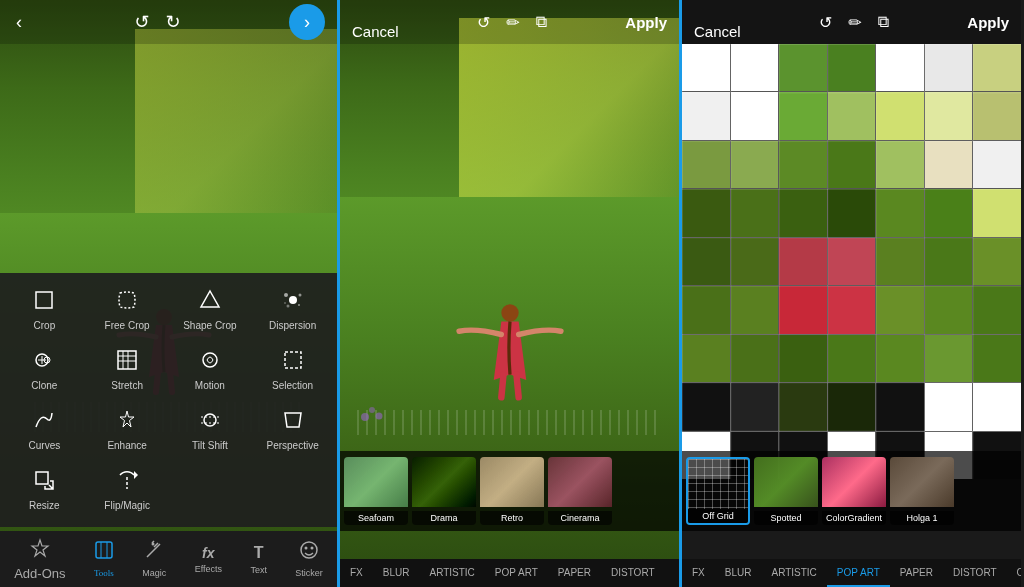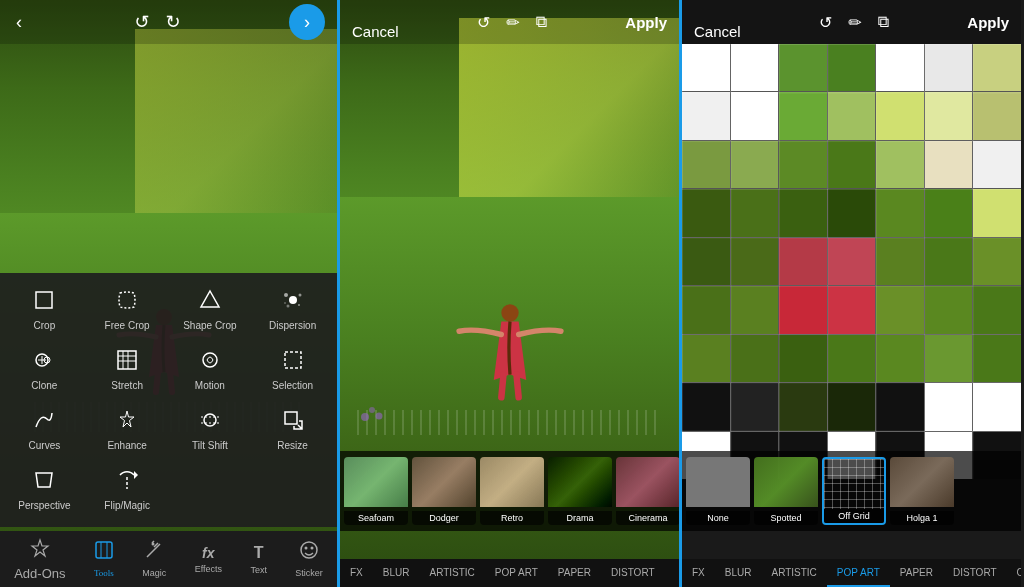--- a/index.html
+++ b/index.html
@@ -451,33 +451,33 @@
             <line x1="2" y1="8" x2="20" y2="8" stroke="white" stroke-width="1" stroke-dasharray="2 2"></line>
             <line x1="2" y1="14" x2="20" y2="14" stroke="white" stroke-width="1" stroke-dasharray="2 2"></line>
           </svg>
         </div>
         <span class="tool-label">Tilt Shift</span>
       </div>
 
       <div class="tool-item">
         <div class="tool-icon">
           <svg width="22" height="22" viewBox="0 0 22 22" fill="none">
+            <path d="M5 18 L3 4 L19 4 L17 18 Z" stroke="white" stroke-width="1.5" fill="none"></path>
+          </svg>
+        </div>
+        <span class="tool-label">Perspective</span>
+      </div>
+      <div class="tool-item">
+        <div class="tool-icon">
+          <svg width="22" height="22" viewBox="0 0 22 22" fill="none">
             <rect x="3" y="3" width="12" height="12" stroke="white" stroke-width="1.5" fill="none"></rect>
             <path d="M16 16 L20 20 M17 12 L20 12 L20 20 L12 20 L12 17" stroke="white" stroke-width="1.5" fill="none"></path>
           </svg>
         </div>
         <span class="tool-label">Resize</span>
-      </div>
-      <div class="tool-item">
-        <div class="tool-icon">
-          <svg width="22" height="22" viewBox="0 0 22 22" fill="none">
-            <path d="M5 18 L3 4 L19 4 L17 18 Z" stroke="white" stroke-width="1.5" fill="none"></path>
-          </svg>
-        </div>
-        <span class="tool-label">Perspective</span>
       </div>
       <div class="tool-item">
         <div class="tool-icon">
           <svg width="22" height="22" viewBox="0 0 22 22" fill="none">
             <path d="M4 6 A9 9 0 0 1 18 6" stroke="white" stroke-width="1.5" fill="none"></path>
             <polygon points="18,2 18,10 22,6" fill="white"></polygon>
             <line x1="11" y1="8" x2="11" y2="20" stroke="white" stroke-width="1.5" stroke-dasharray="3 2"></line>
           </svg>
         </div>
         <span class="tool-label">Flip/Magic</span>
@@ -572,31 +572,27 @@
       <span style="color:white;font-size:16px;">⧉</span>
     </div>
     <button class="apply-btn">Apply</button>
   </div>
 
   <div class="filter-strip">
     <div class="filter-thumb filter-thumb-seafoam">
       <div class="filter-thumb-inner" style="background:linear-gradient(135deg,#5a8a4a,#7ab05a,#4a7a35);filter:sepia(0.2) hue-rotate(20deg);"></div>
       <span class="filter-label">Seafoam</span>
     </div>
-    <div class="filter-thumb filter-thumb-dodger">
-      <div class="filter-thumb-inner" style="background:linear-gradient(135deg,#3a5a6a,#5a8a9a,#2a4a5a);"></div>
-      <span class="filter-label">Dodger</span>
+    <div class="filter-thumb filter-thumb-drama">
+      <div class="filter-thumb-inner" style="background:linear-gradient(135deg,#2a3a1a,#4a6a2a,#1a2a10);filter:contrast(1.4);"></div>
+      <span class="filter-label">Drama</span>
     </div>
     <div class="filter-thumb filter-thumb-retro">
       <div class="filter-thumb-inner" style="background:linear-gradient(135deg,#8a7a4a,#aa9a6a,#7a6a3a);filter:sepia(0.7);"></div>
       <span class="filter-label">Retro</span>
-    </div>
-    <div class="filter-thumb filter-thumb-drama">
-      <div class="filter-thumb-inner" style="background:linear-gradient(135deg,#2a3a1a,#4a6a2a,#1a2a10);filter:contrast(1.4);"></div>
-      <span class="filter-label">Drama</span>
     </div>
     <div class="filter-thumb filter-thumb-cinerama">
       <div class="filter-thumb-inner" style="background:linear-gradient(135deg,#5a3a2a,#8a5a4a,#4a2a1a);"></div>
       <span class="filter-label">Cinerama</span>
     </div>
 
   </div>
 
   <div class="category-tabs">
     <div class="cat-tab">
@@ -706,31 +702,31 @@
     <button class="cancel-btn">Cancel</button>
     <div class="top-bar-icons">
       <span style="color:white;font-size:16px;">↺</span>
       <span style="color:white;font-size:16px;">✏</span>
       <span style="color:white;font-size:16px;">⧉</span>
     </div>
     <button class="apply-btn">Apply</button>
   </div>
 
   <div class="filter-strip">
-    <div class="filter-thumb right-filter-none">
-      <div class="filter-thumb-inner" style="background:#777;"></div>
-      <span class="filter-label">None</span>
+    <div class="filter-thumb right-filter-offgrid selected">
+      <div class="filter-thumb-inner" style="background:linear-gradient(135deg,#2a4a8a,#4a6aaa,#1a3a7a);background-image:linear-gradient(rgba(255,255,255,0.3) 1px,transparent 1px),linear-gradient(90deg,rgba(255,255,255,0.3) 1px,transparent 1px);background-size:8px 8px,8px 8px;"></div>
+      <span class="filter-label">Off Grid</span>
     </div>
     <div class="filter-thumb right-filter-spotted">
       <div class="filter-thumb-inner" style="background:linear-gradient(135deg,#4a7a20,#5c9a2a,#3d5a1e);"></div>
       <span class="filter-label">Spotted</span>
     </div>
-    <div class="filter-thumb right-filter-offgrid selected">
-      <div class="filter-thumb-inner" style="background:linear-gradient(135deg,#2a4a8a,#4a6aaa,#1a3a7a);background-image:linear-gradient(rgba(255,255,255,0.3) 1px,transparent 1px),linear-gradient(90deg,rgba(255,255,255,0.3) 1px,transparent 1px);background-size:8px 8px,8px 8px;"></div>
-      <span class="filter-label">Off Grid</span>
+    <div class="filter-thumb right-filter-colorgradient">
+      <div class="filter-thumb-inner" style="background:linear-gradient(135deg,#aa3060,#ff6a8a,#8a1a40);"></div>
+      <span class="filter-label">ColorGradient</span>
     </div>
     <div class="filter-thumb right-filter-holga">
       <div class="filter-thumb-inner" style="background:linear-gradient(135deg,#5a4a3a,#7a6a5a,#4a3a2a);"></div>
       <span class="filter-label">Holga 1</span>
     </div>
 
   </div>
 
   <div class="category-tabs">
     <div class="cat-tab">

